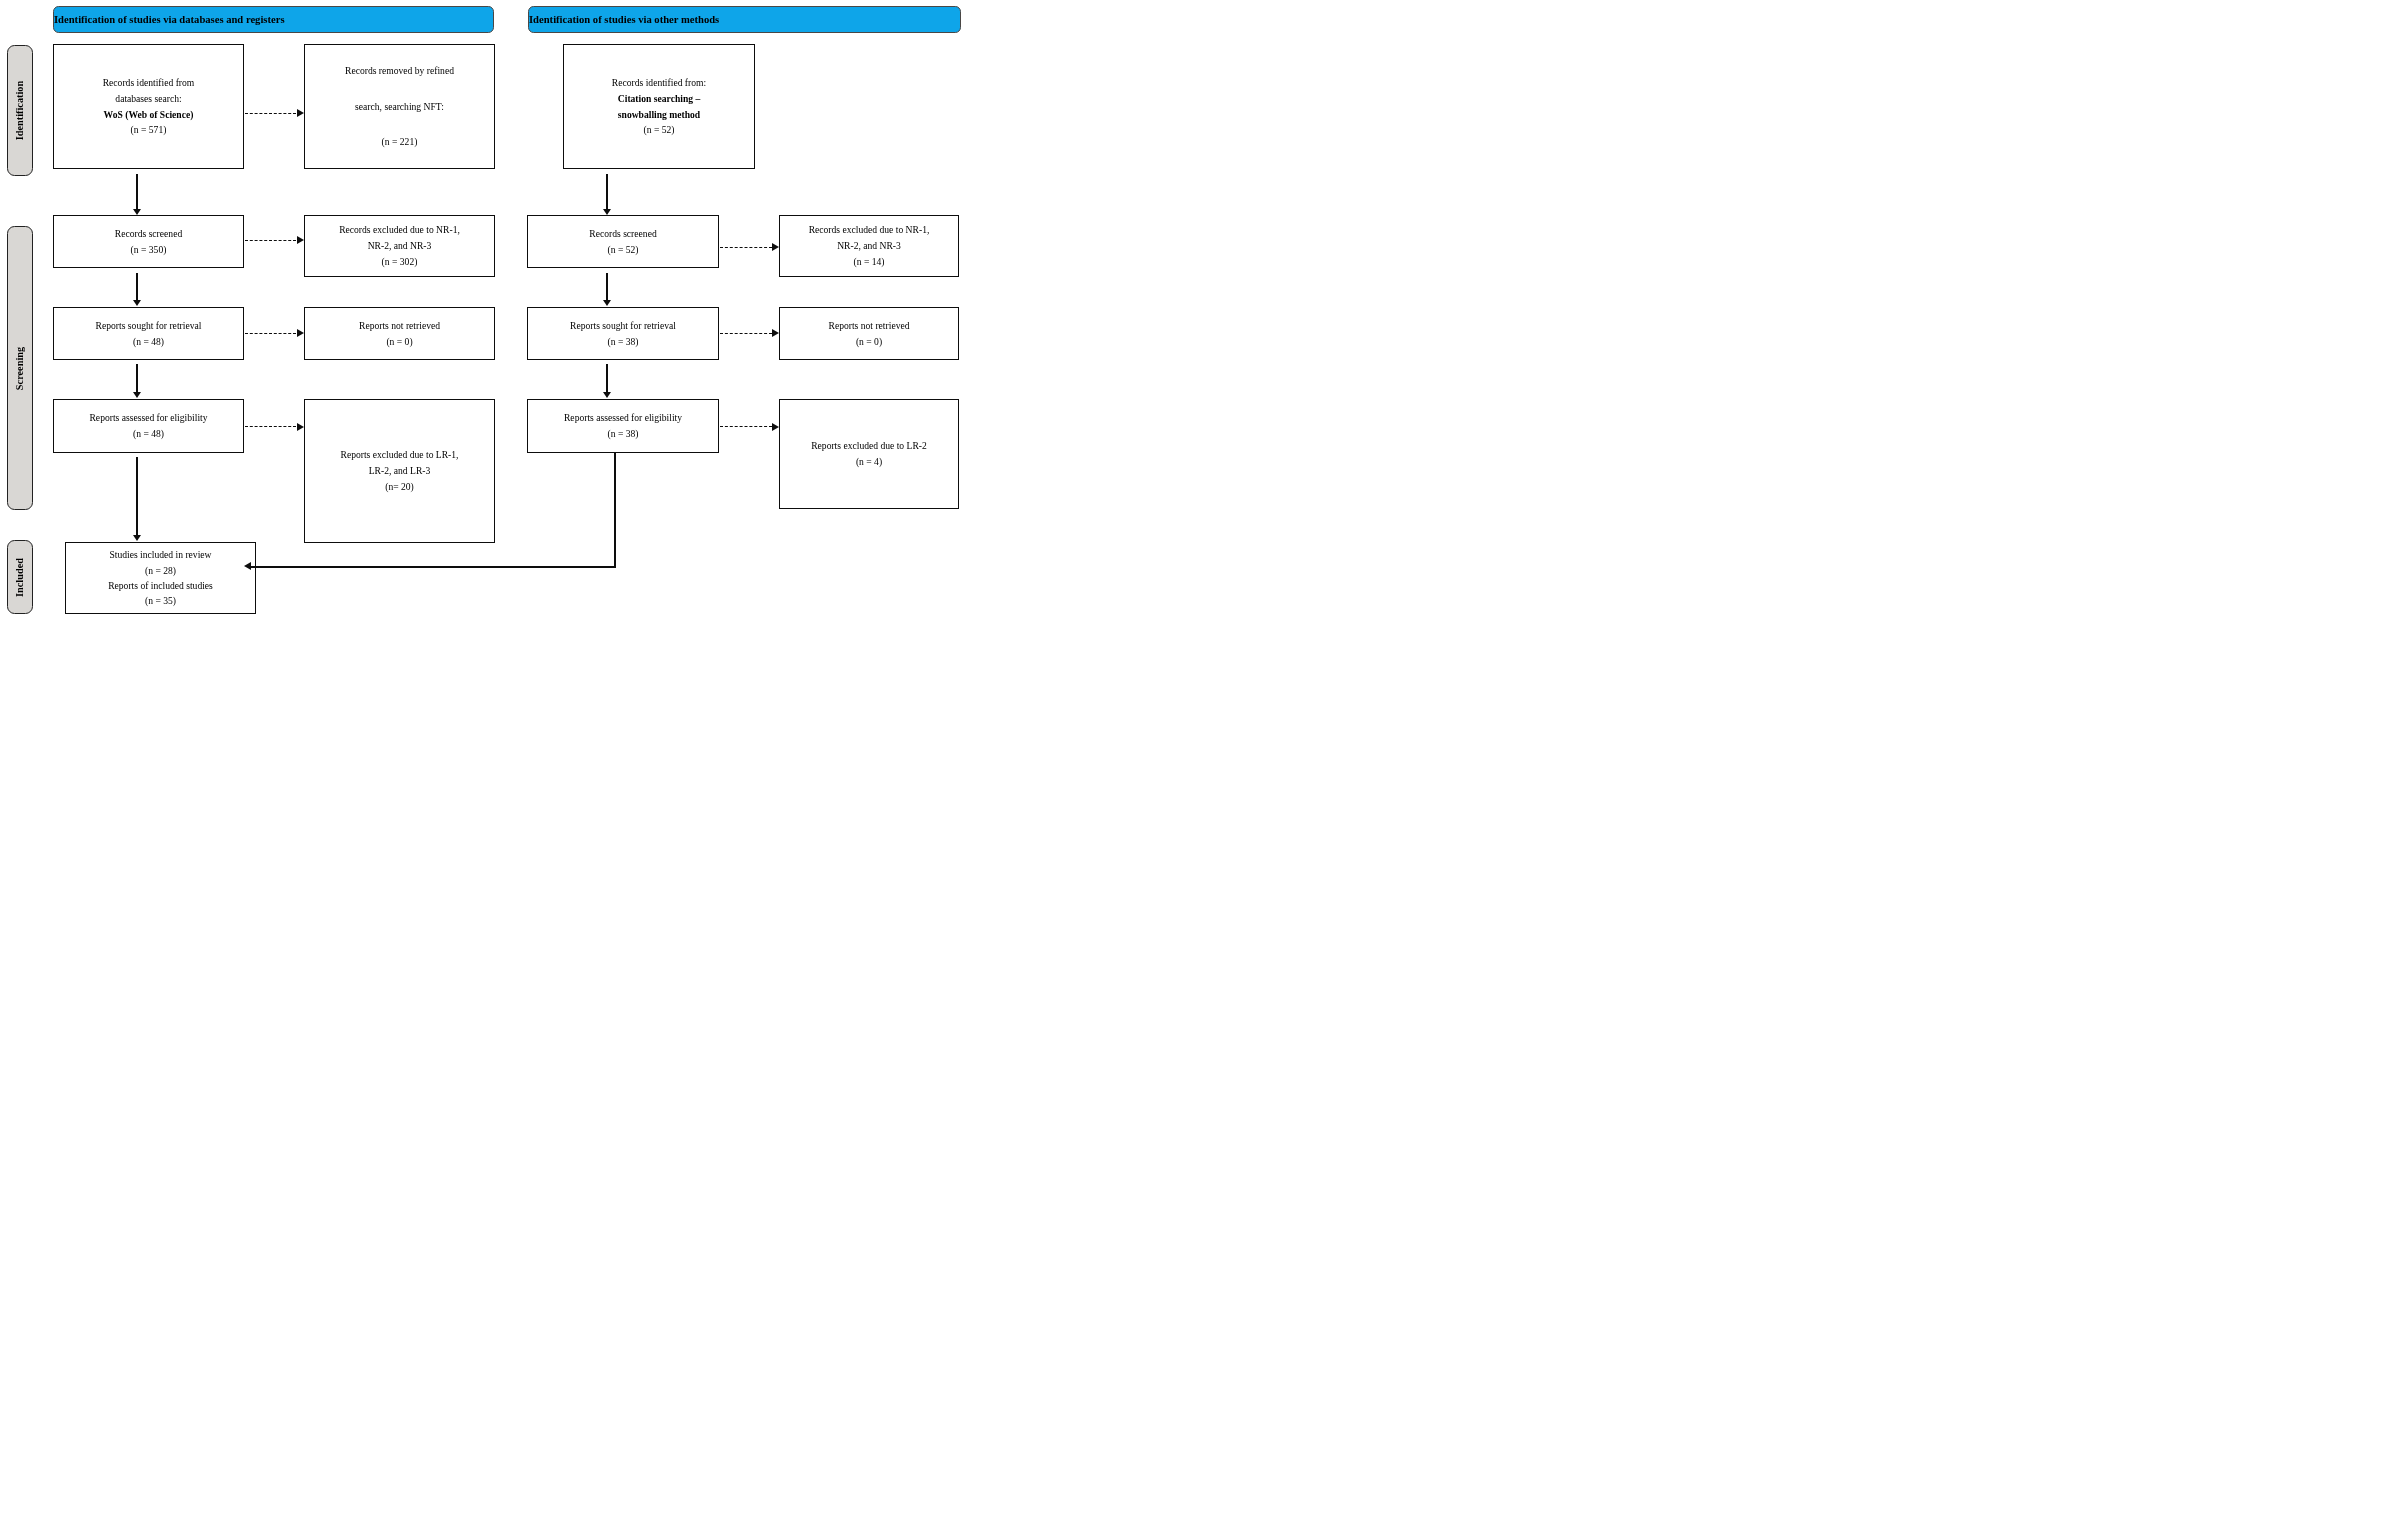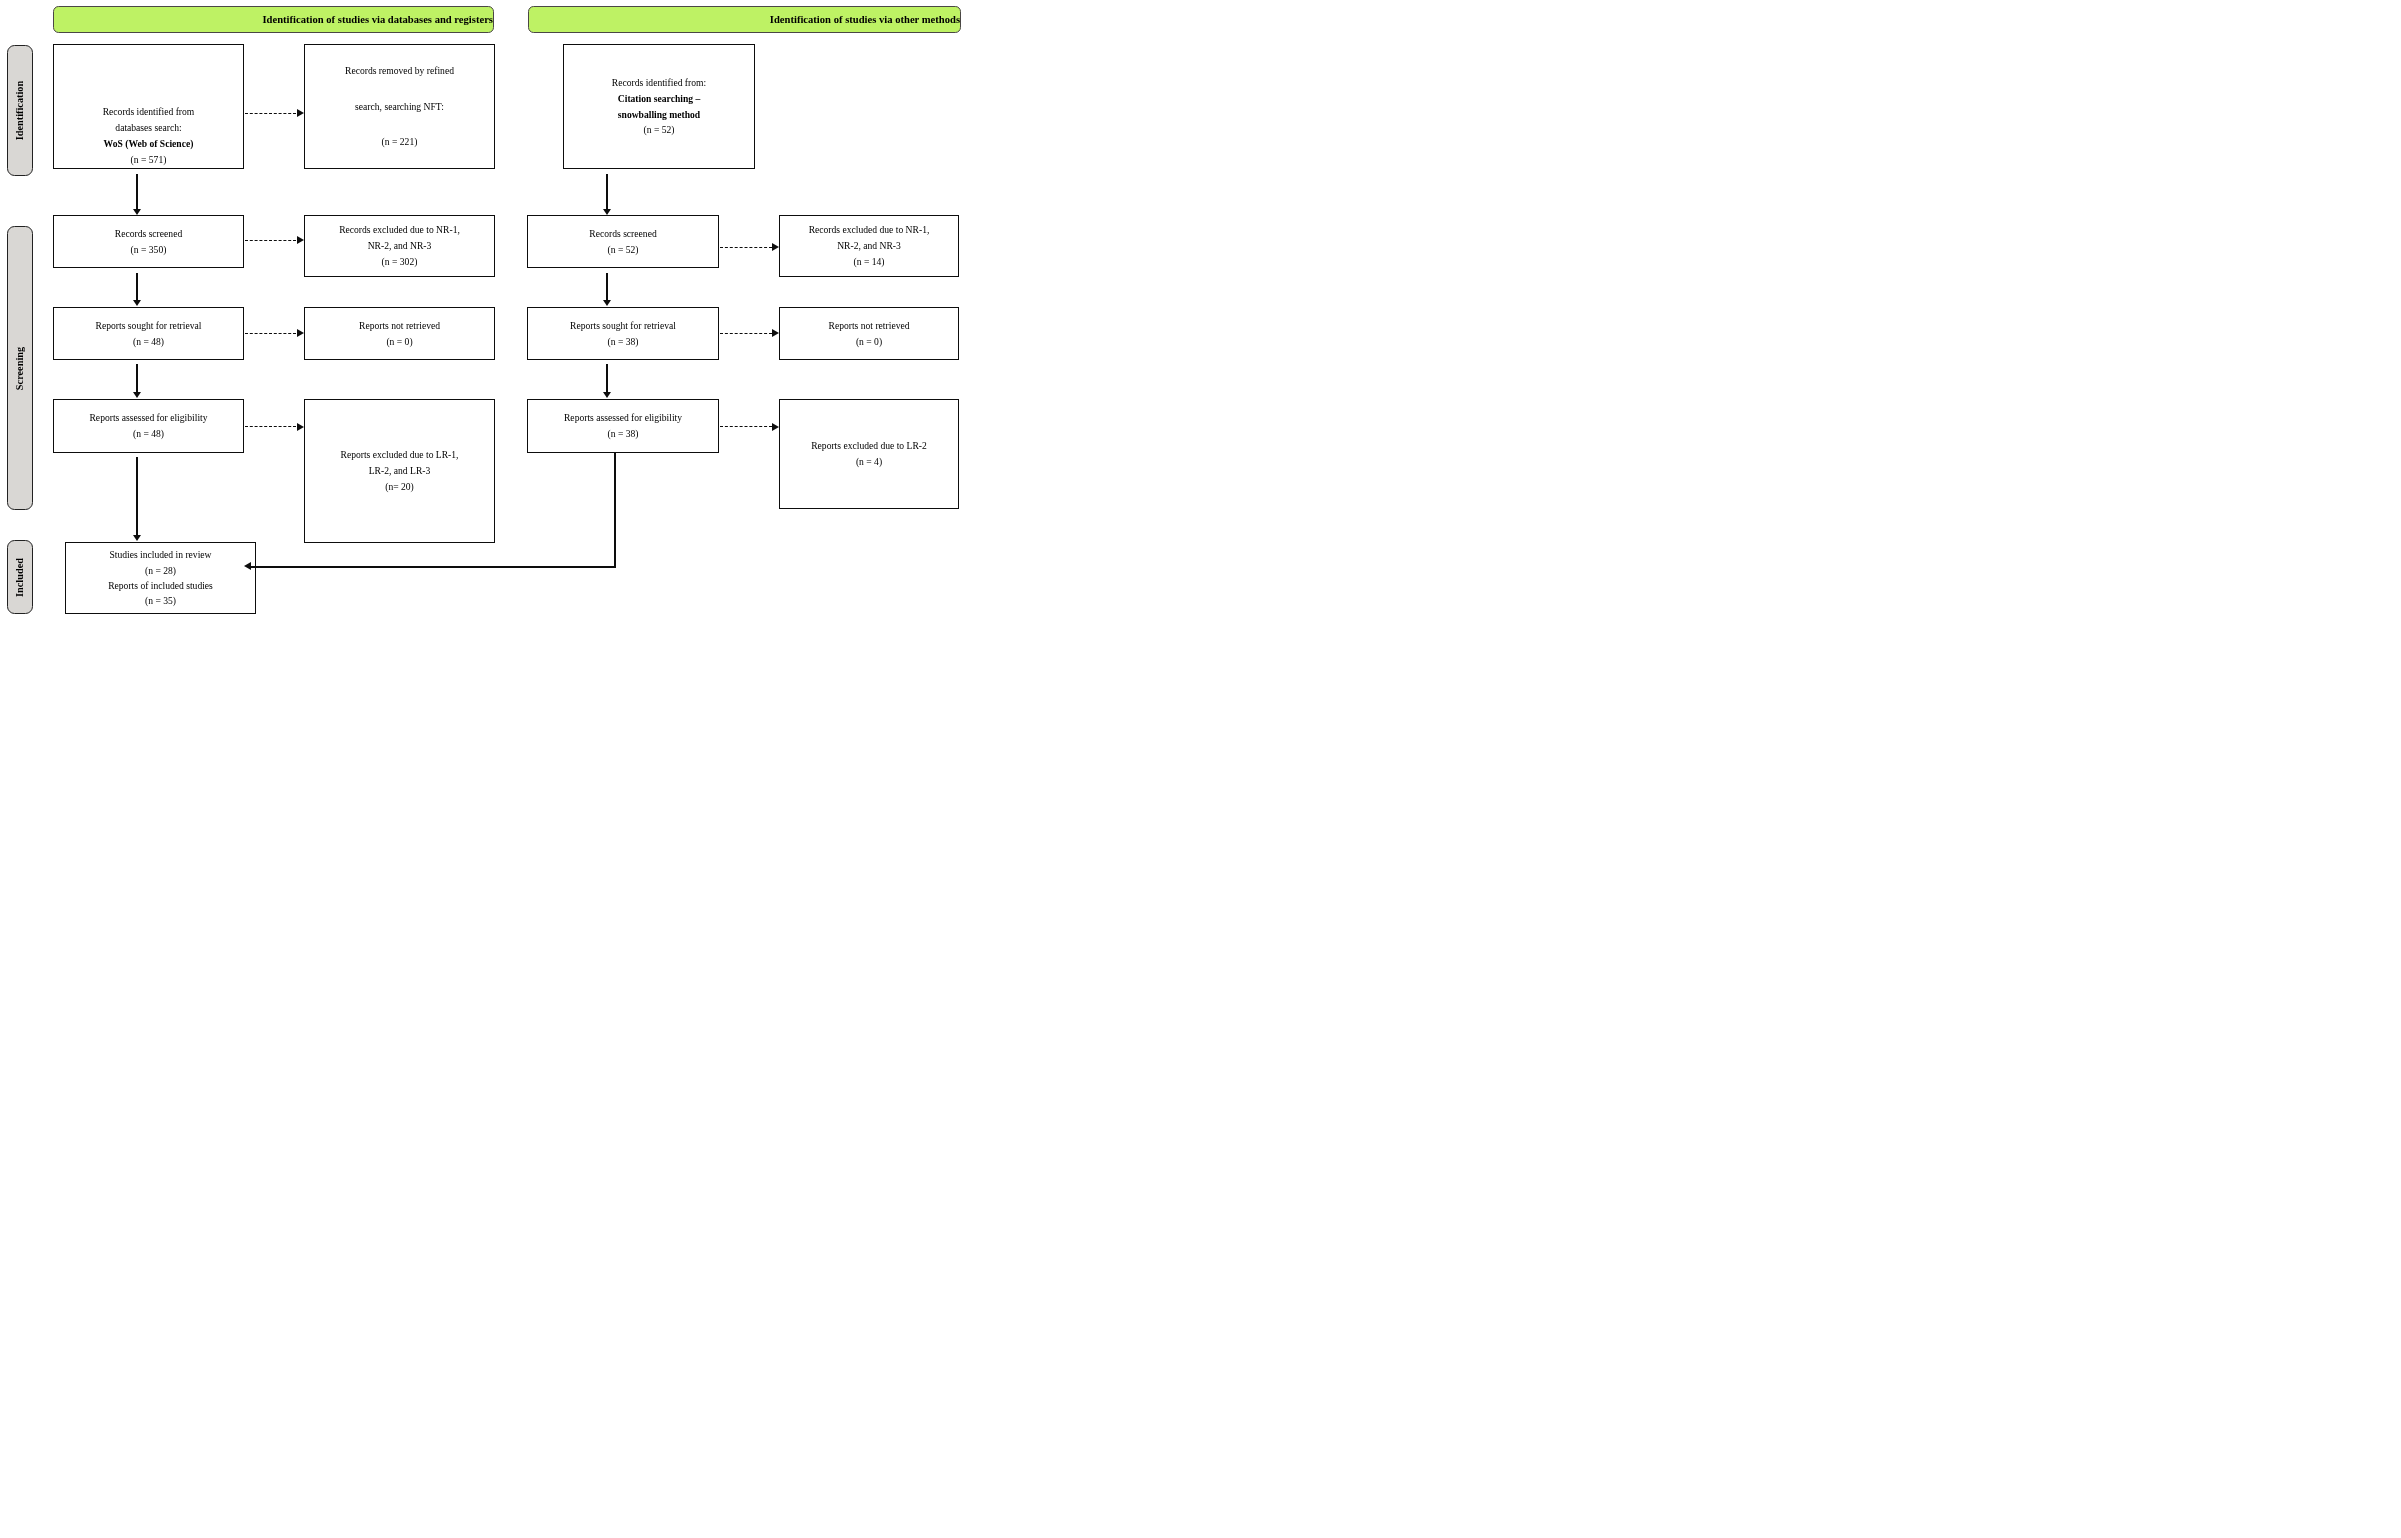--- a/index.html
+++ b/index.html
@@ -1,22 +1,22 @@
 <!DOCTYPE html>
 <html style="font-size:10px"><head>
 <meta charset="utf-8">
 <style>
   html,body { margin:0; padding:0; background:#ffffff; }
   .canvas {
     position:relative; width:962px; height:616px; background:#ffffff;
     font-family:"Liberation Serif","DejaVu Serif",serif; color:#000;
   }
   .hdr {
-    position:absolute; background:#bef264; border:1.2px solid #4a4745; border-radius:5.6px;
-    display:flex; align-items:center; justify-content:flex-end; text-align:center;
+    position:absolute; background:#0ea5e9; border:1.2px solid #4a4745; border-radius:5.6px;
+    display:flex; align-items:center; justify-content:flex-start; text-align:center;
     font-weight:bold; font-size:10.6px;
   }
   .stage {
     position:absolute; background:#d9d7d4; border:1.2px solid #222; border-radius:7.5px;
     display:flex; align-items:center; justify-content:center;
   }
   .stage span { transform:rotate(-90deg); white-space:nowrap; font-weight:bold; font-size:10.3px; }
   .box {
     position:absolute; background:#fff; border:1.2px solid #0d0d0d;
     border-top-width:1.9px; border-bottom-width:1.9px; box-sizing:border-box;
@@ -48,21 +48,21 @@
   <div class="stage" style="left:6.8px; top:45px; width:24px; height:129px;">
     <span>Identification</span>
   </div>
   <div class="stage" style="left:6.8px; top:226px; width:24px; height:282px;">
     <span>Screening</span>
   </div>
   <div class="stage" style="left:6.8px; top:540px; width:24px; height:72px;">
     <span>Included</span>
   </div>
 
-  <div class="box" style="left:53px; top:44px; width:191px; height:125px;justify-content:flex-end;">
+  <div class="box" style="left:53px; top:44px; width:191px; height:125px;">
     <div class="ln">Records identified from</div>
     <div class="ln">databases search:</div>
     <div class="ln b">WoS (Web of Science)</div>
     <div class="ln">(n = 571)</div>
   </div>
   <div class="box" style="left:304px; top:44px; width:191px; height:125px;gap:20px;">
     <div class="ln">Records removed by refined</div>
     <div class="ln">search, searching NFT:</div>
     <div class="ln">(n = 221)</div>
   </div>

